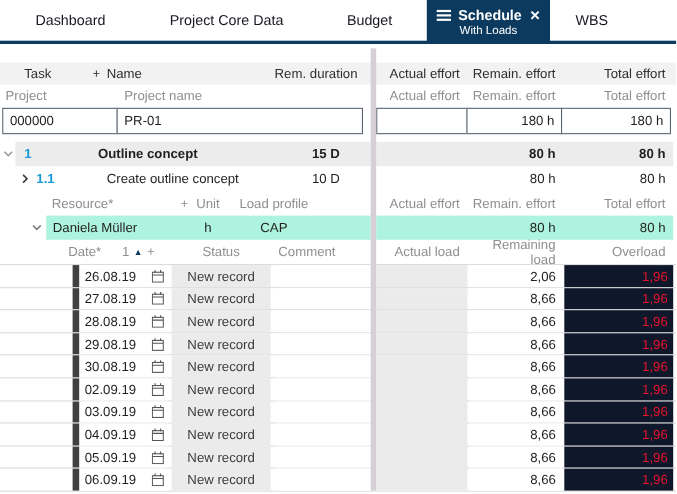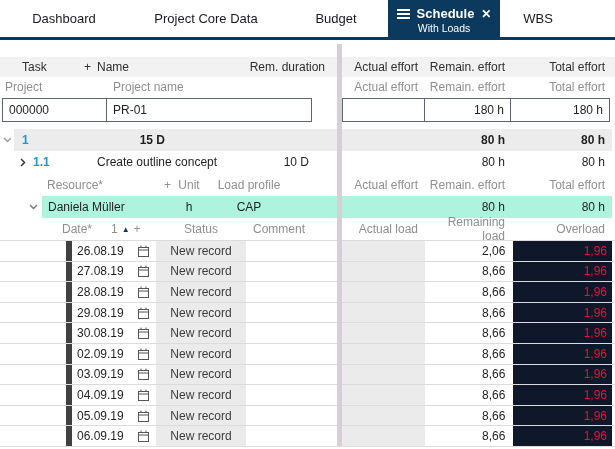--- a/index.html
+++ b/index.html
@@ -173,21 +173,21 @@
           <span class="c1">Actual effort</span>
           <span class="c2">Remain. effort</span>
           <span class="c3">Total effort</span>
         </div>
       </div>
     </div>
 
     <div class="row inrow">
       <div class="L" style="padding-left:2px;">
         <div class="ibox" style="width:105px">000000</div>
-        <div class="ibox" style="width:206px">PR-01</div>
+        <div class="ibox" style="width:224px">PR-01</div>
       </div>
       <div class="R">
         <div class="rwrap">
           <div class="ibox" style="width:83px"></div>
           <div class="ibox num" style="width:87px">180 h</div>
           <div class="ibox num" style="width:100px">180 h</div>
         </div>
       </div>
     </div>
 
@@ -195,20 +195,21 @@
 
     <div class="row trow">
       <div class="L">
         <span class="chev-cell">
           <svg width="9" height="6">
               <polyline points="1,1 4.5,4.5 8,1" stroke="#9a9a9a" fill="none" stroke-width="1.4"></polyline>
             </svg>
         </span>
         <div class="tbody shaded">
           <span class="tnum bold">1</span>
+          <span class="tname bold">Outline concept</span>
           <span class="tdur bold">15 D</span>
         </div>
       </div>
       <div class="R">
         <div class="rwrap shadebg">
           <span class="c1"></span>
           <span class="c2 bold">80 h</span>
           <span class="c3 bold">80 h</span>
         </div>
       </div>

